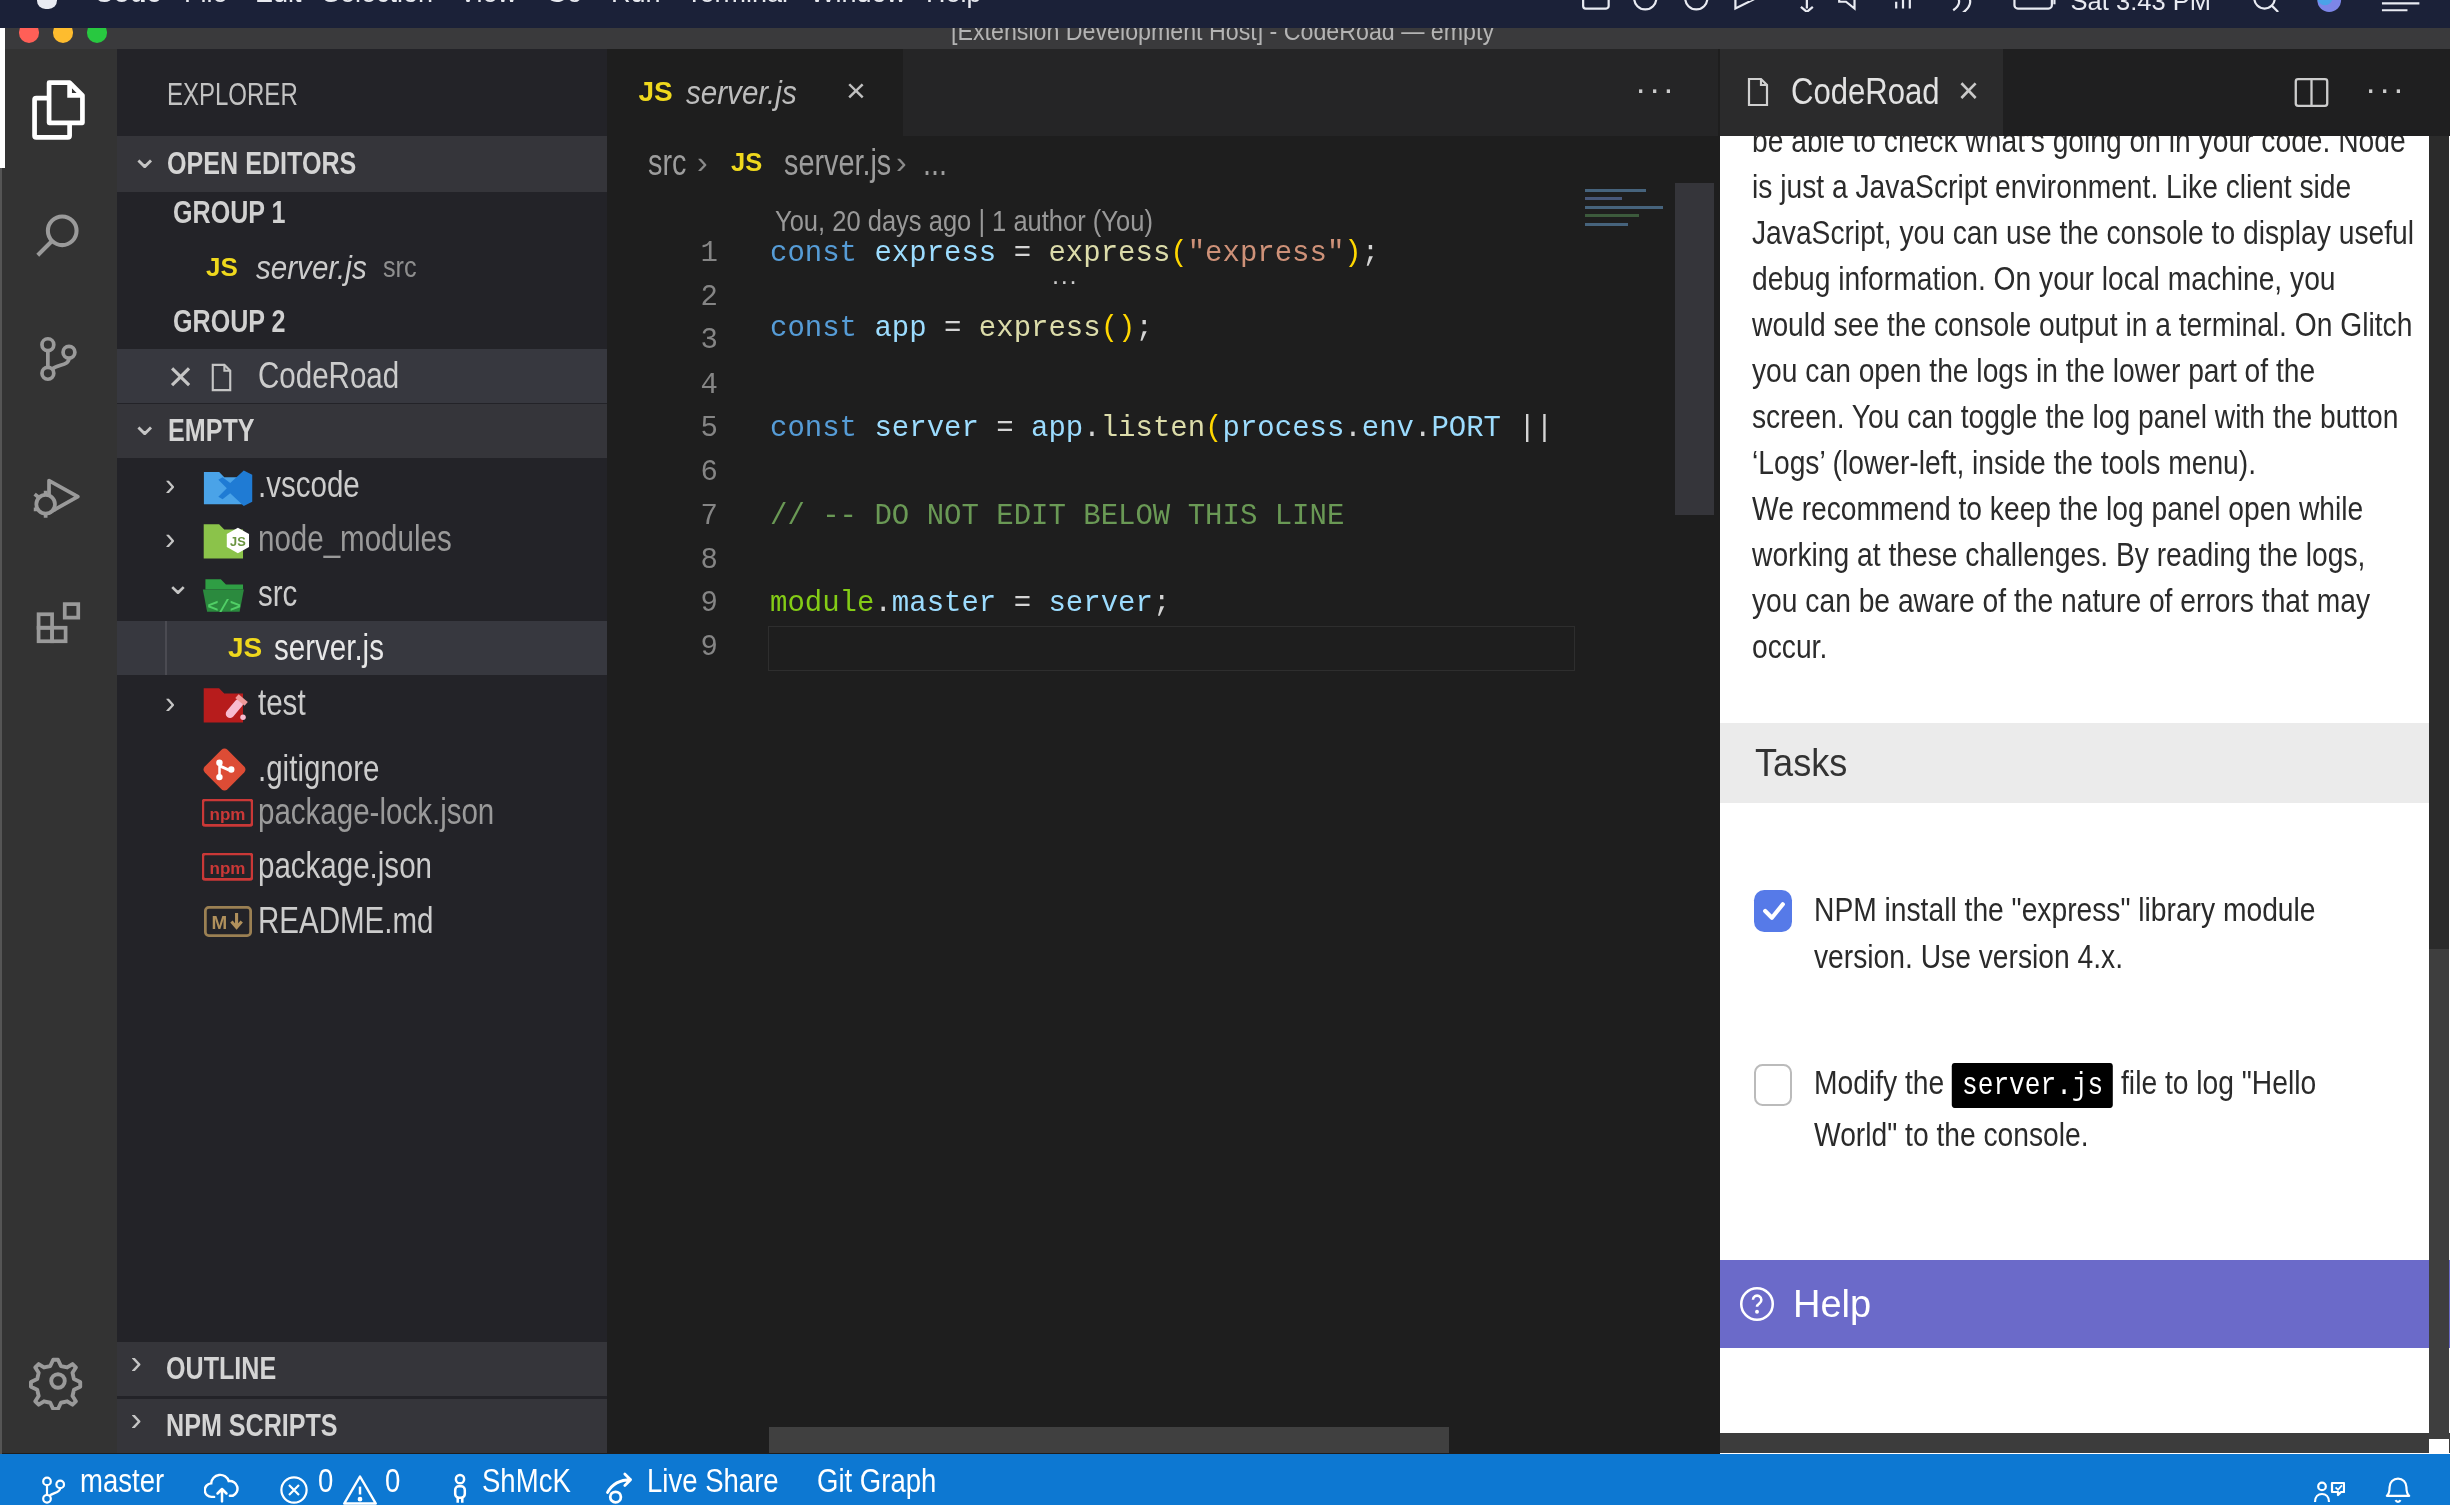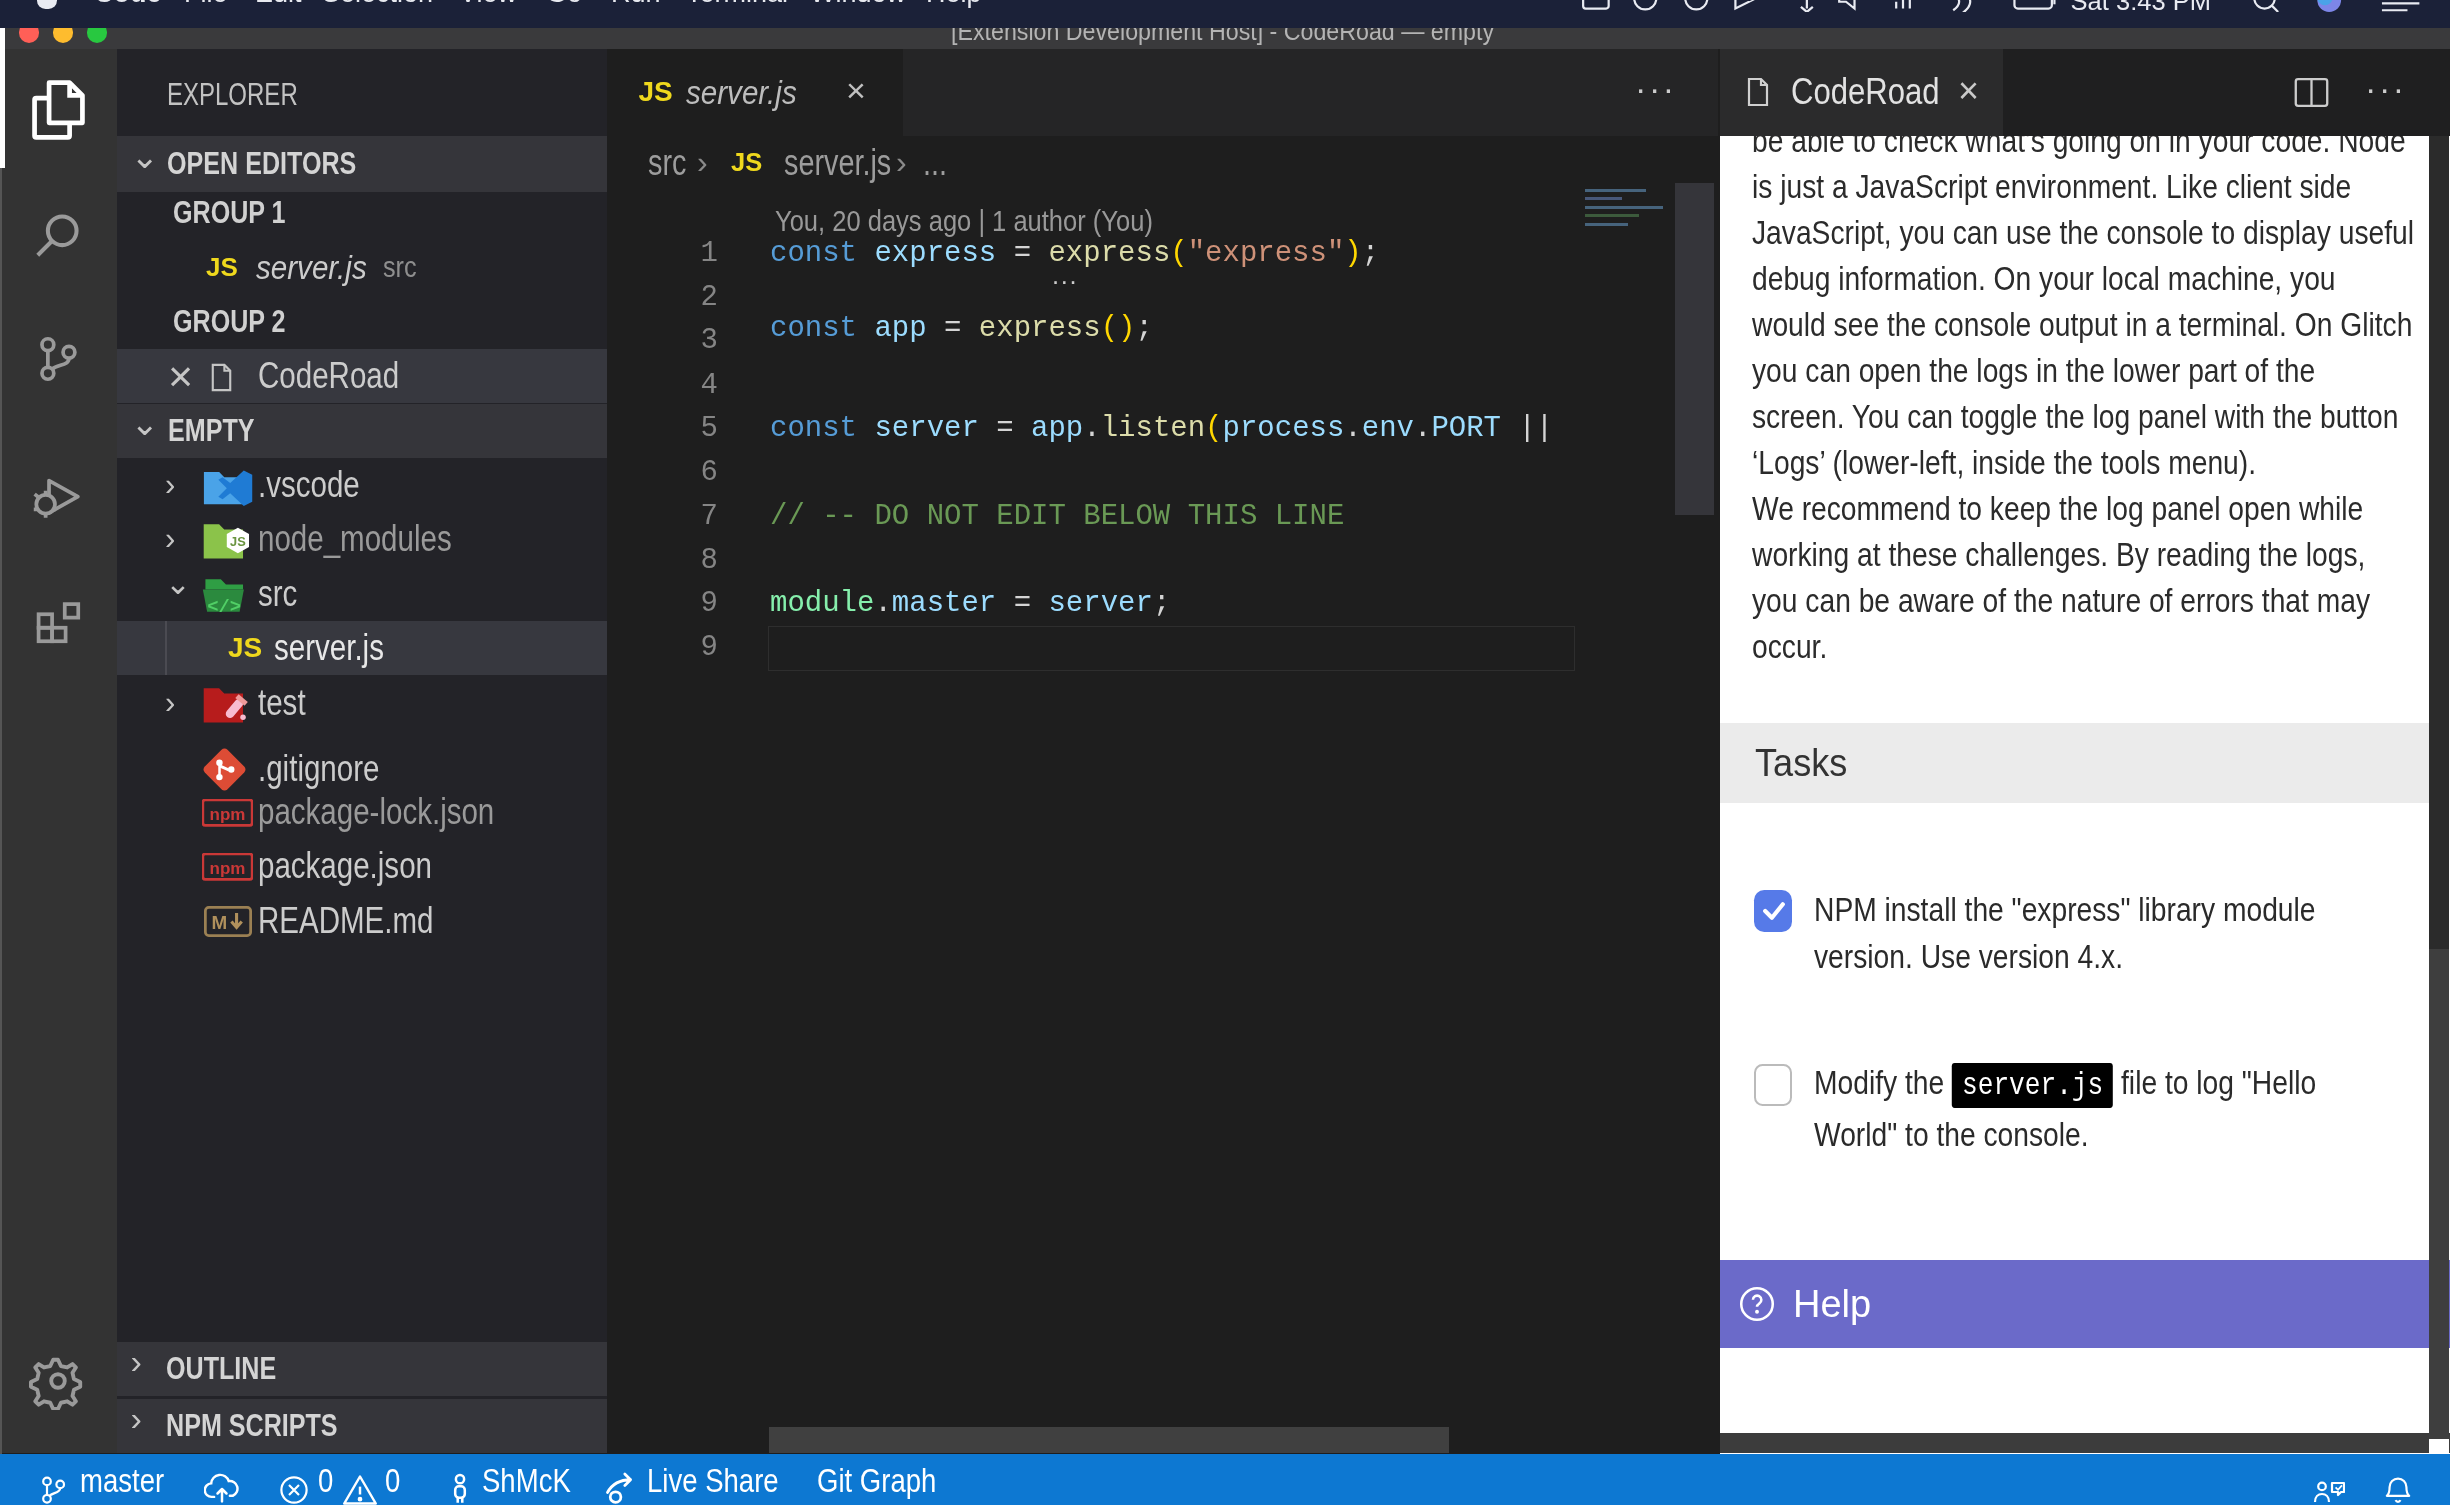--- a/index.html
+++ b/index.html
@@ -249,21 +249,21 @@
     <div class="lnum" style="top:403px">6</div>
     <div class="lnum" style="top:447px">7</div>
     <div class="lnum" style="top:491px">8</div>
     <div class="lnum" style="top:534px">9</div>
     <div class="lnum" style="top:578px">9</div>
     <div class="codeline" style="top:184px;left:163px"><span style="color:#569cd6">const</span><span style="color:#9cdcfe"> express</span><span style="color:#d4d4d4"> = </span><span style="color:#dcdcaa">express</span><span style="color:#ffd700">(</span><span style="color:#ce9178">"express"</span><span style="color:#ffd700">)</span><span style="color:#d4d4d4">;</span></div>
     <div style="position:absolute;left:445px;top:224px;width:34px;height:6.8px;color:#cccccc;font-size:25.5px;letter-spacing:1.7px;line-height:6.8px">...</div>
     <div class="codeline" style="top:259px;left:163px"><span style="color:#569cd6">const</span><span style="color:#9cdcfe"> app</span><span style="color:#d4d4d4"> = </span><span style="color:#dcdcaa">express</span><span style="color:#ffd700">()</span><span style="color:#d4d4d4">;</span></div>
     <div class="codeline" style="top:359px;left:163px"><span style="color:#569cd6">const</span><span style="color:#9cdcfe"> server</span><span style="color:#d4d4d4"> = </span><span style="color:#9cdcfe">app</span><span style="color:#d4d4d4">.</span><span style="color:#dcdcaa">listen</span><span style="color:#ffd700">(</span><span style="color:#9cdcfe">process</span><span style="color:#d4d4d4">.</span><span style="color:#9cdcfe">env</span><span style="color:#d4d4d4">.</span><span style="color:#9cdcfe">PORT</span><span style="color:#d4d4d4"> ||</span></div>
     <div class="codeline" style="top:447px;left:163px"><span style="color:#6a9955">// -- DO NOT EDIT BELOW THIS LINE</span></div>
-    <div class="codeline" style="top:534px;left:163px"><span style="color:#86efac">module</span><span style="color:#d4d4d4">.</span><span style="color:#9cdcfe">master</span><span style="color:#d4d4d4"> = </span><span style="color:#9cdcfe">server</span><span style="color:#d4d4d4">;</span></div>
+    <div class="codeline" style="top:534px;left:163px"><span style="color:#84cc16">module</span><span style="color:#d4d4d4">.</span><span style="color:#9cdcfe">master</span><span style="color:#d4d4d4"> = </span><span style="color:#9cdcfe">server</span><span style="color:#d4d4d4">;</span></div>
     <div style="position:absolute;left:161px;top:578px;width:807px;height:45px;border:1.7px solid #2e2e2e"></div>
     <div style="position:absolute;left:162px;top:1379px;width:680px;height:25.5px;background:#404040"></div>
   </div>
   <div id="minimap">
     <div style="position:absolute;left:100px;top:47px;width:39px;height:332px;background:#35353a"></div>
     <div style="position:absolute;left:10.2px;top:53px;width:61px;height:3.4px;background:#46637c"></div>
     <div style="position:absolute;left:10.2px;top:61px;width:37px;height:3.4px;background:#485879"></div>
     <div style="position:absolute;left:10.2px;top:70px;width:78px;height:3.4px;background:#46637c"></div>
     <div style="position:absolute;left:10.2px;top:78px;width:54px;height:3.4px;background:#3c5a3c"></div>
     <div style="position:absolute;left:10.2px;top:87px;width:43px;height:3.4px;background:#46637c"></div>

